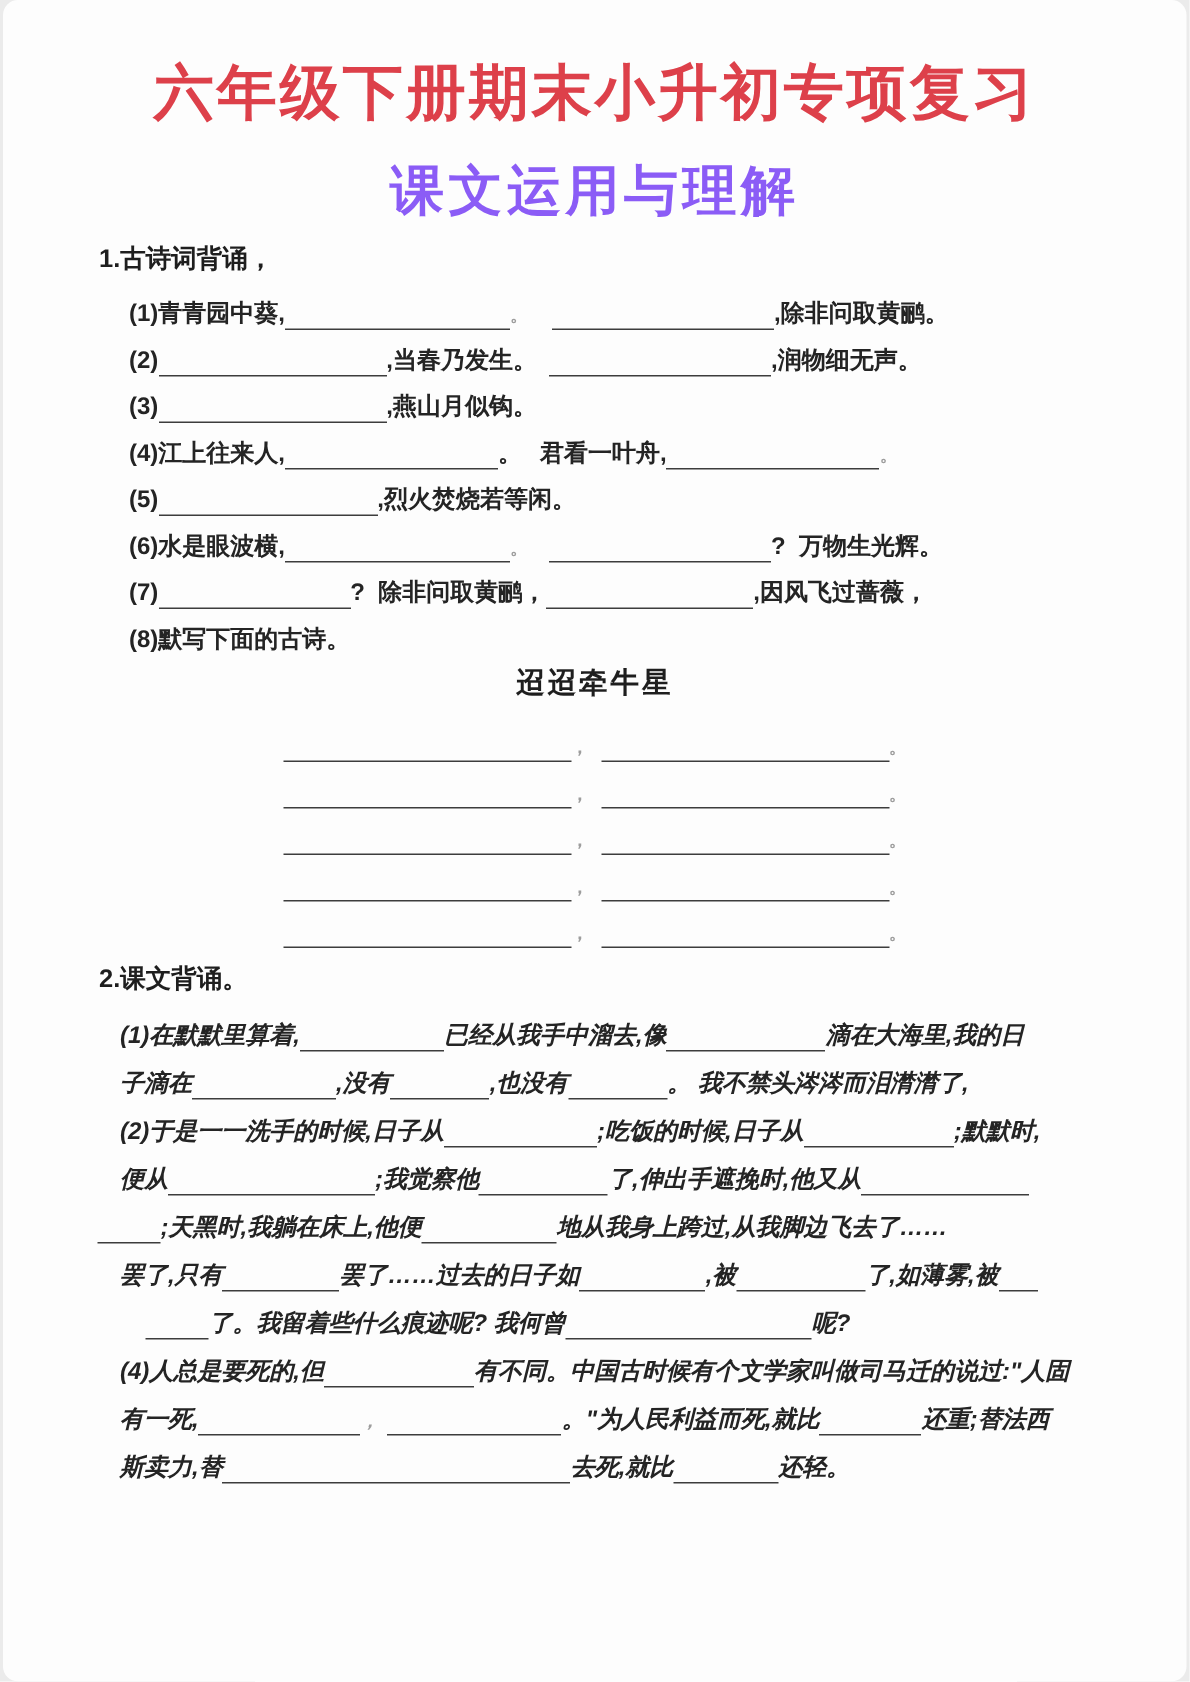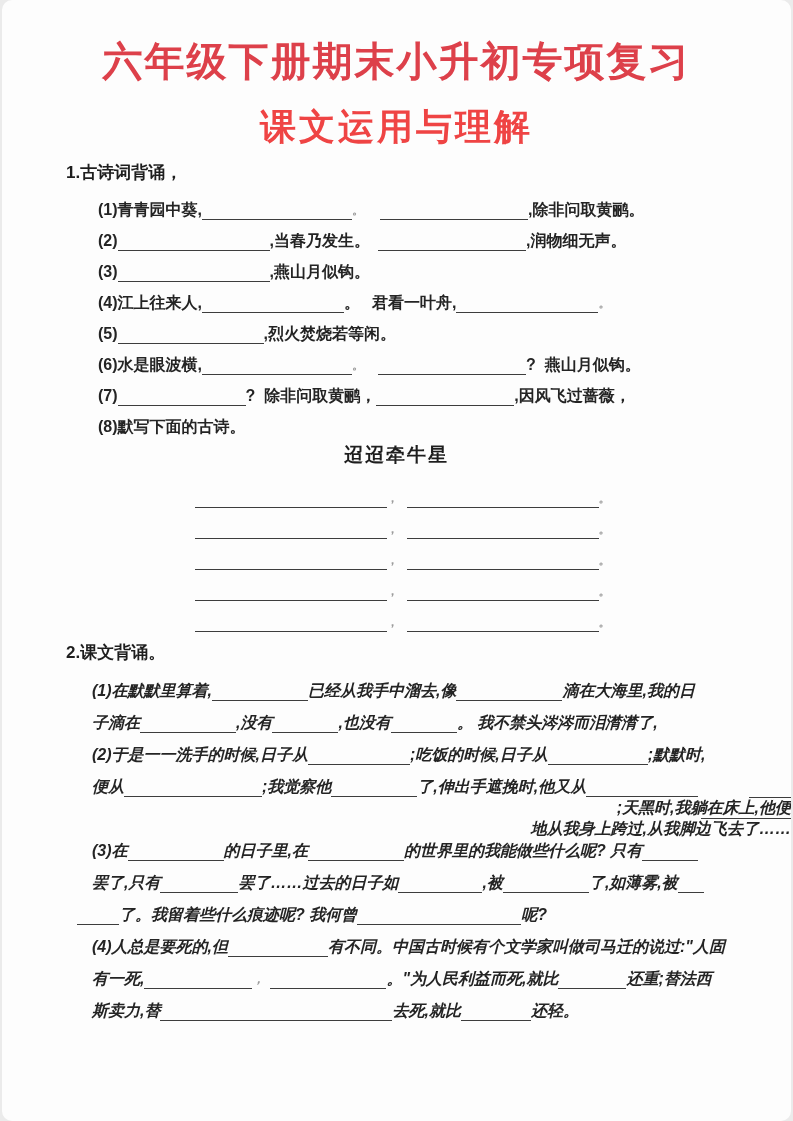--- a/index.html
+++ b/index.html
@@ -23,21 +23,21 @@
     font-size:40px;
     font-weight:700;
     color:#dd404a;
     letter-spacing:2px;
   }
   .title2{
     margin:14px 0 0 0;
     text-align:center;
     font-size:36px;
     font-weight:700;
-    color:#ef4444;
+    color:#8b5cf6;
     letter-spacing:3px;
   }
   .s-head{
     margin:30px 0 0 64px;
     font-size:17.5px;
     font-weight:800;
     color:#1e1e1e;
   }
   .s-sub{
     margin:9px 0 0 64px;
@@ -48,21 +48,20 @@
   .lines{margin-top:5px;}
   .line{
     display:flex;
     align-items:flex-end;
     height:31px;
     padding-left:84px;
     font-size:16px;
     font-weight:600;
     color:#242424;
     box-sizing:border-box;
-    margin-left:12px;
   }
   .line .txt{white-space:pre;line-height:20px;}
   .blank{
     display:inline-block;
     border-bottom:1.5px solid #3d3d3d;
     height:4px;
   }
   .gap{display:inline-block;height:1px;}
   .faint{color:#9d9d9d;font-size:12px;line-height:14px;}
   .poem-title{
@@ -122,21 +121,21 @@
         <span class="txt">(5)</span>
         <span class="blank" style="width: 146px;"></span>
         <span class="txt">,烈火焚烧若等闲。</span>
       </div>
       <div class="line">
         <span class="txt">(6)水是眼波横,</span>
         <span class="blank" style="width: 150px;"></span>
         <span class="txt faint">。</span>
         <span class="gap" style="width: 14px;"></span>
         <span class="blank" style="width: 148px;"></span>
-        <span class="txt">?  燕山月似钩。</span>
+        <span class="txt">?  万物生光辉。</span>
       </div>
       <div class="line">
         <span class="txt">(7)</span>
         <span class="blank" style="width: 128px;"></span>
         <span class="txt">?  除非问取黄鹂，</span>
         <span class="blank" style="width: 138px;"></span>
         <span class="txt">,因风飞过蔷薇，</span>
       </div>
       <div class="line">
         <span class="txt">(8)默写下面的古诗。</span>
@@ -208,45 +207,37 @@
         <span class="txt">;默默时,</span>
       </div>
       <div class="line">
         <span class="txt">便从</span>
         <span class="blank" style="width: 138px;"></span>
         <span class="txt">;我觉察他</span>
         <span class="blank" style="width: 86px;"></span>
         <span class="txt">了,伸出手遮挽时,他又从</span>
         <span class="blank" style="width: 112px;"></span>
       </div>
-      <div class="line" style="padding-left: 63px; flex-direction: column;">
+      <div class="line" style="padding-left: 63px;">
         <span class="blank" style="width: 42px;"></span>
         <span class="txt">;天黑时,我躺在床上,他便</span>
         <span class="blank" style="width: 90px;"></span>
         <span class="txt">地从我身上跨过,从我脚边飞去了……</span>
-      </div>
-      <div class="line">
-        <span class="txt">(3)在</span>
-        <span class="blank" style="width: 96px;"></span>
-        <span class="txt">的日子里,在</span>
-        <span class="blank" style="width: 96px;"></span>
-        <span class="txt">的世界里的我能做些什么呢? 只有</span>
-        <span class="blank" style="width: 56px;"></span>
       </div>
       <div class="line">
         <span class="txt">罢了,只有</span>
         <span class="blank" style="width: 78px;"></span>
         <span class="txt">罢了……过去的日子如</span>
         <span class="blank" style="width: 84px;"></span>
         <span class="txt">,被</span>
         <span class="blank" style="width: 86px;"></span>
         <span class="txt">了,如薄雾,被</span>
         <span class="blank" style="width: 26px;"></span>
       </div>
-      <div class="line" style="padding-left: 63px;">
+      <div class="line" style="padding-left: 95px;">
         <span class="blank" style="width: 42px;"></span>
         <span class="txt">了。我留着些什么痕迹呢? 我何曾</span>
         <span class="blank" style="width: 164px;"></span>
         <span class="txt">呢?</span>
       </div>
       <div class="line">
         <span class="txt">(4)人总是要死的,但</span>
         <span class="blank" style="width: 100px;"></span>
         <span class="txt">有不同。中国古时候有个文学家叫做司马迁的说过:"人固</span>
       </div>

